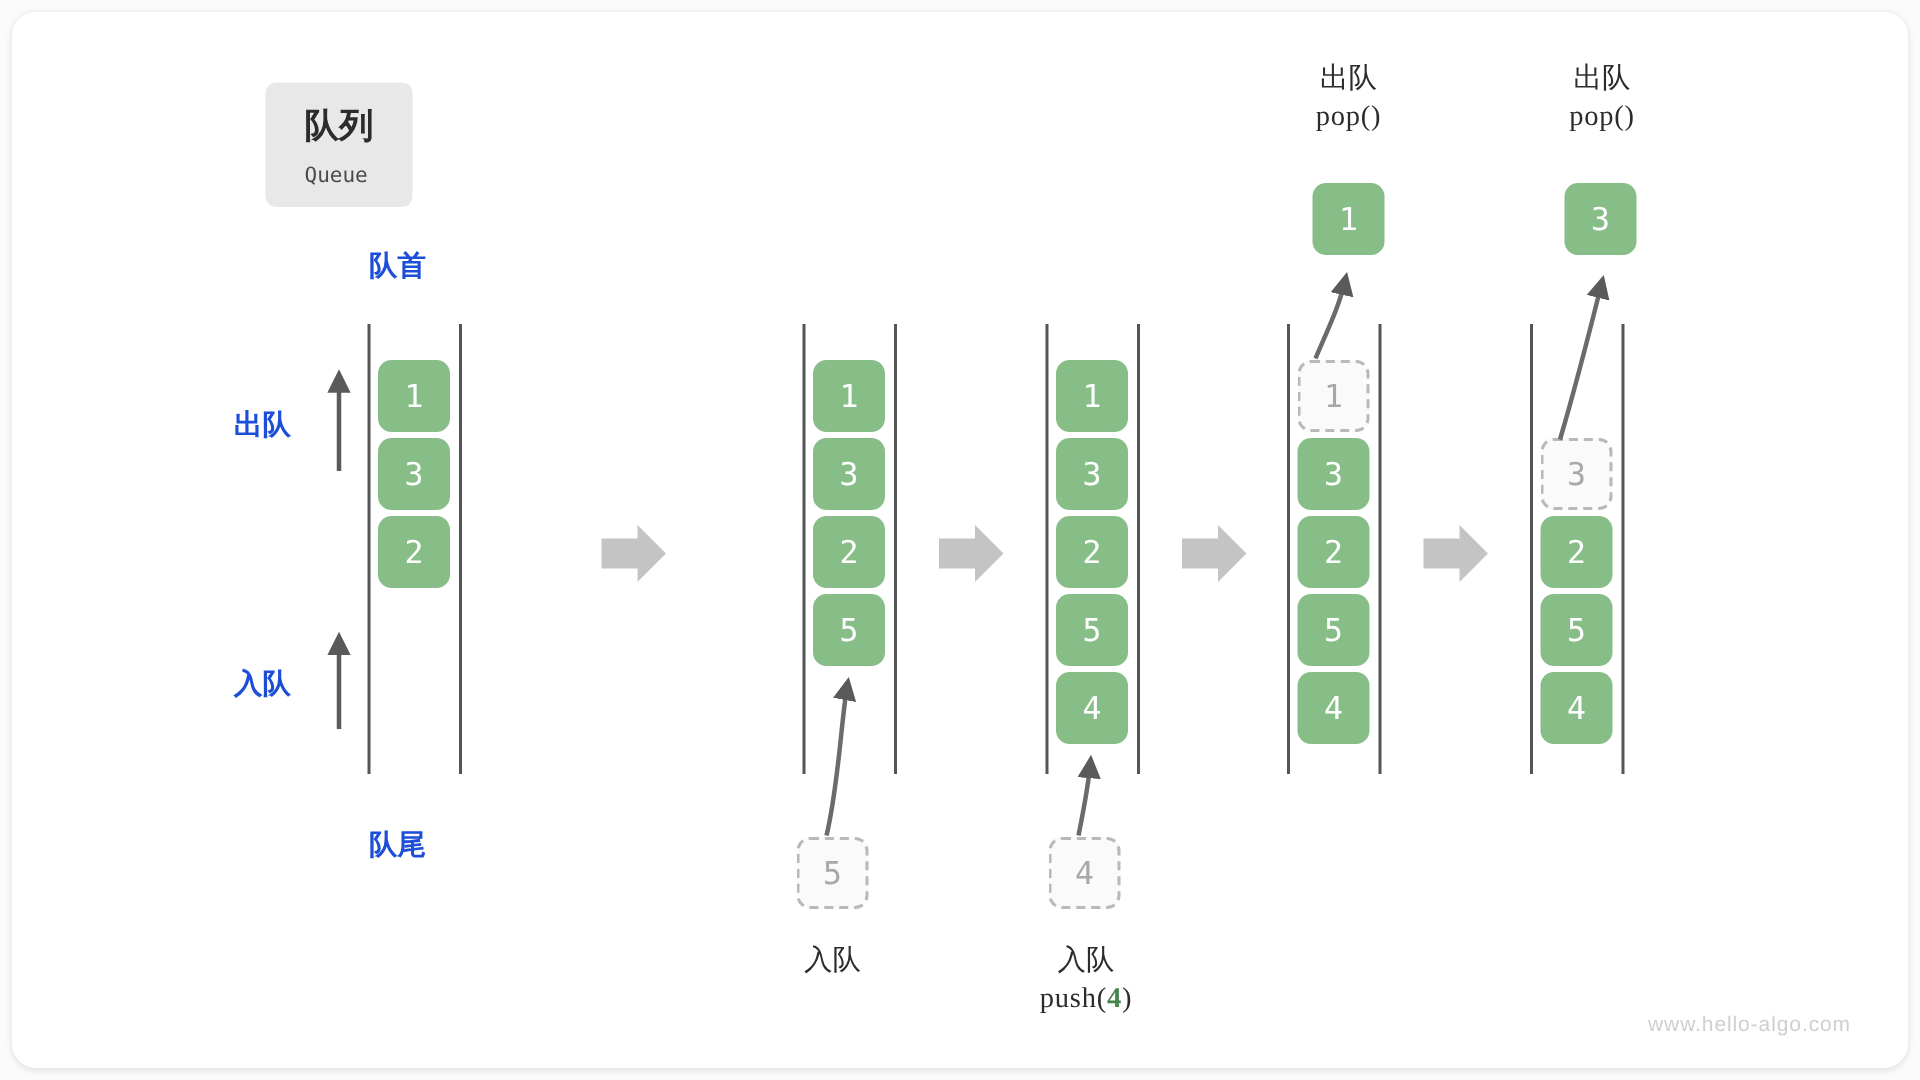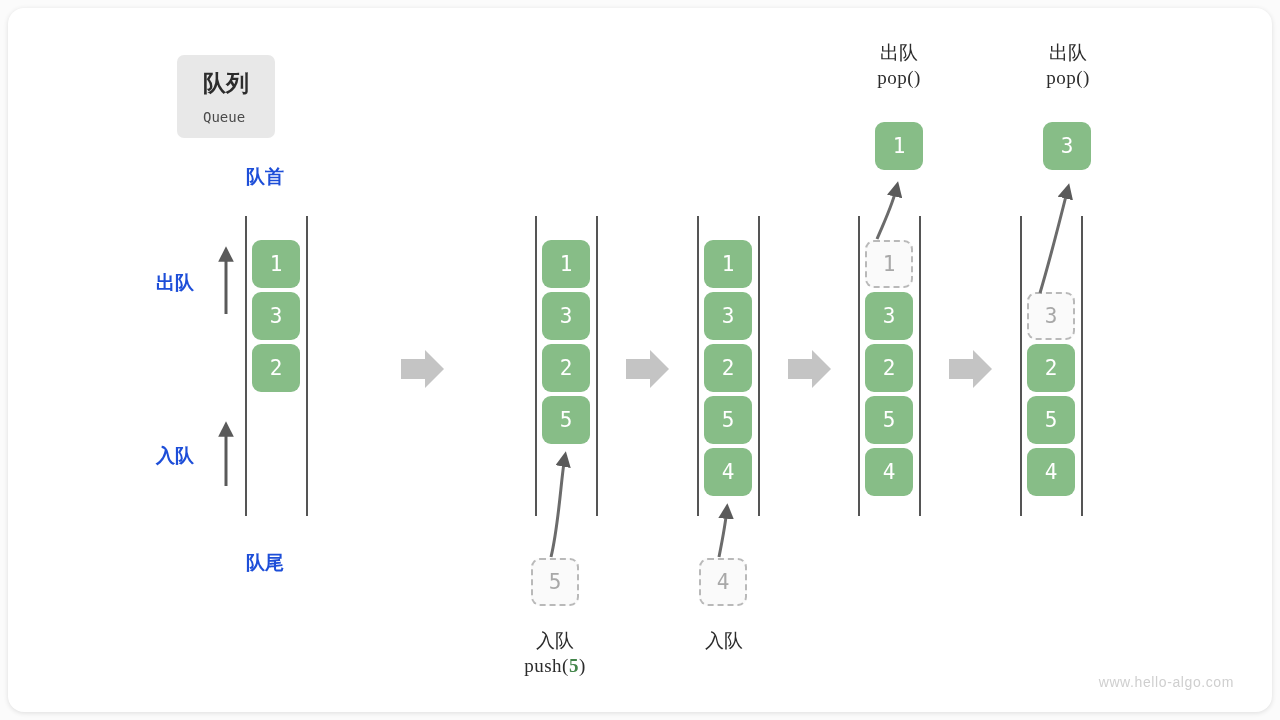--- a/index.html
+++ b/index.html
@@ -110,33 +110,33 @@
   <div class="abs rail" style="left:527px;top:208px;height:300px;"></div>
   <div class="abs rail" style="left:588px;top:208px;height:300px;"></div>
   <div class="abs cell filled" style="left:534px;top:232px;">1</div>
   <div class="abs cell filled" style="left:534px;top:284px;">3</div>
   <div class="abs cell filled" style="left:534px;top:336px;">2</div>
   <div class="abs cell filled" style="left:534px;top:388px;">5</div>
 
   <div class="abs cell ghost" style="left:523px;top:550px;">5</div>
   <div class="abs oplabel" style="left:447px;top:620px;width:200px;">
     <div>入队</div>
-    <div class="mono"><span>push(</span><span class="hl">5</span><span>)</span></div>
   </div>
 
   <div class="abs rail" style="left:689px;top:208px;height:300px;"></div>
   <div class="abs rail" style="left:750px;top:208px;height:300px;"></div>
   <div class="abs cell filled" style="left:696px;top:232px;">1</div>
   <div class="abs cell filled" style="left:696px;top:284px;">3</div>
   <div class="abs cell filled" style="left:696px;top:336px;">2</div>
   <div class="abs cell filled" style="left:696px;top:388px;">5</div>
   <div class="abs cell filled" style="left:696px;top:440px;">4</div>
   <div class="abs cell ghost" style="left:691px;top:550px;">4</div>
   <div class="abs oplabel" style="left:616px;top:620px;width:200px;">
     <div>入队</div>
+    <div class="mono"><span>push(</span><span class="hl">4</span><span>)</span></div>
   </div>
 
   <div class="abs oplabel" style="left:816px;top:32px;width:150px;">
     <div>出队</div>
     <div class="mono">pop()</div>
   </div>
   <div class="abs cell filled" style="left:867px;top:114px;">1</div>
   <div class="abs rail" style="left:850px;top:208px;height:300px;"></div>
   <div class="abs rail" style="left:911px;top:208px;height:300px;"></div>
   <div class="abs cell ghost" style="left:857px;top:232px;">1</div>

